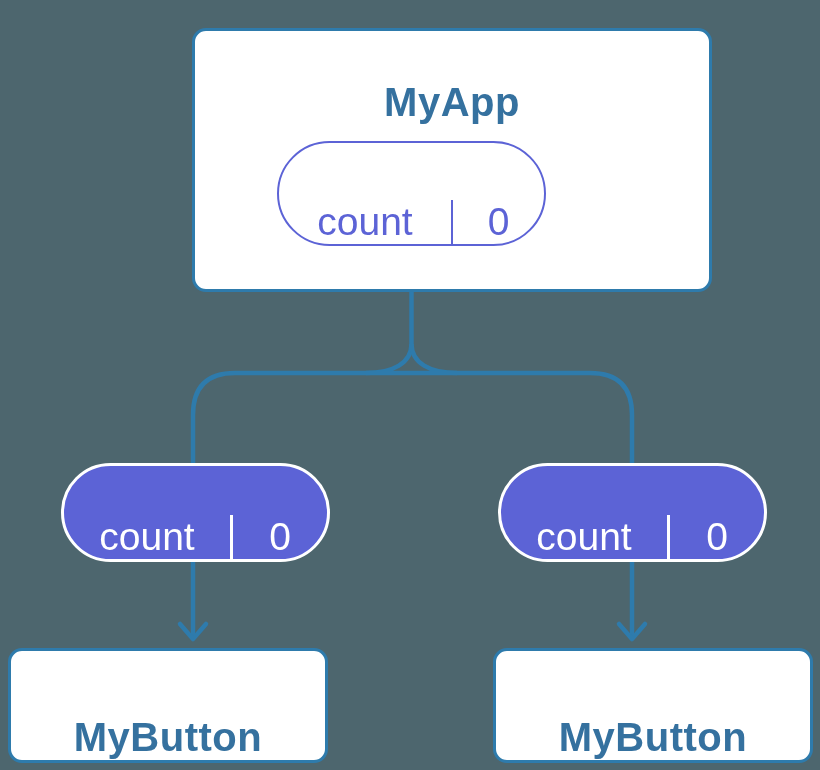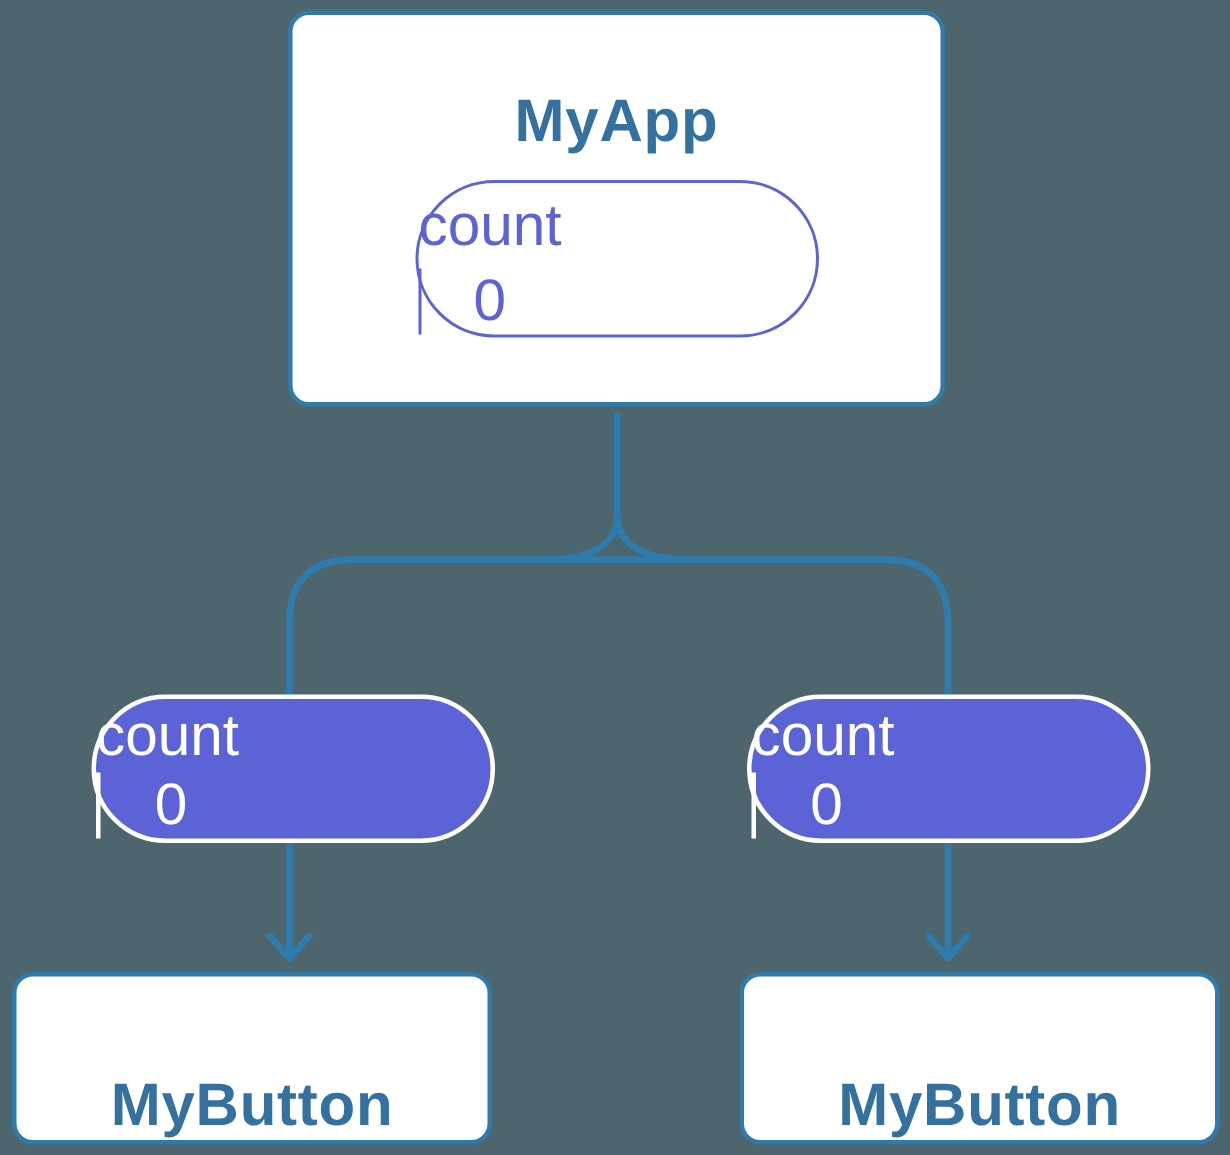--- a/index.html
+++ b/index.html
@@ -29,31 +29,30 @@
     border-radius: 14px;
     box-sizing: border-box;
   }
   .card-title {
     color: var(--card-text, #35719f);
     font-weight: 700;
     font-size: 40px;
     letter-spacing: 0.5px;
   }
 
-  #root-card { left: 192px; top: 7px; width: 438px; height: 264px; padding-left: 36px; }
+  #root-card { left: 192px; top: 28px; width: 520px; height: 264px; padding-left: 36px; }
   #root-card .card-title {
     position: absolute; left: 0; top: 46px; width: 100%;
     text-align: center; line-height: 50px;
   }
 
   .pill {
     display: flex;
-    align-items: flex-start;
+    align-items: flex-end;
     box-sizing: border-box;
-    flex-direction: column;
   }
   .pill-cell {
     display: flex; align-items: center; justify-content: center;
     font-size: 39px;
   }
   .pill-name { flex: 1; }
 
   #state-pill {
     position: absolute; left: 82px; top: 110px;
     width: 269px; height: 105px;

